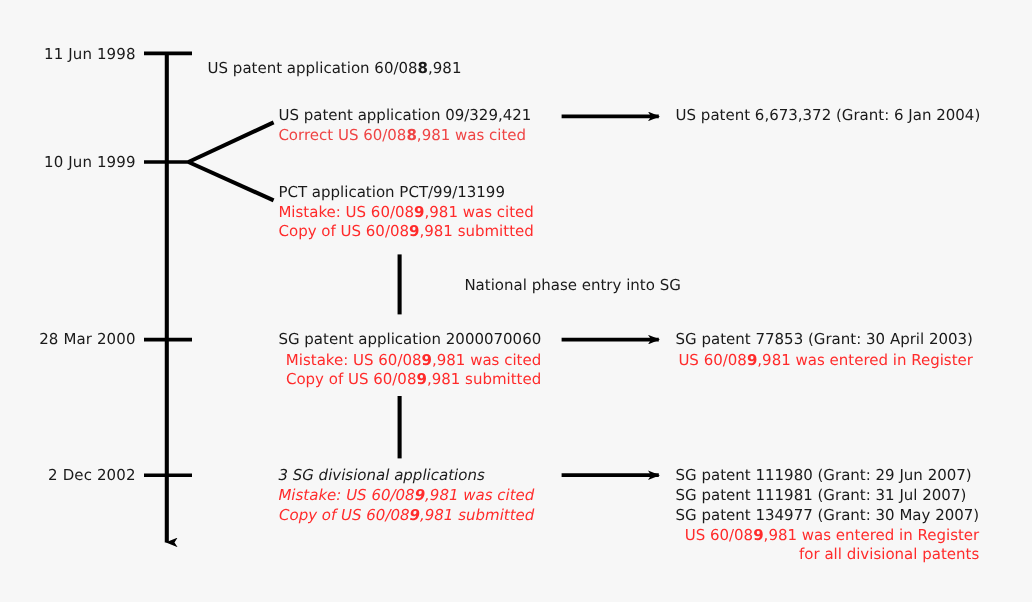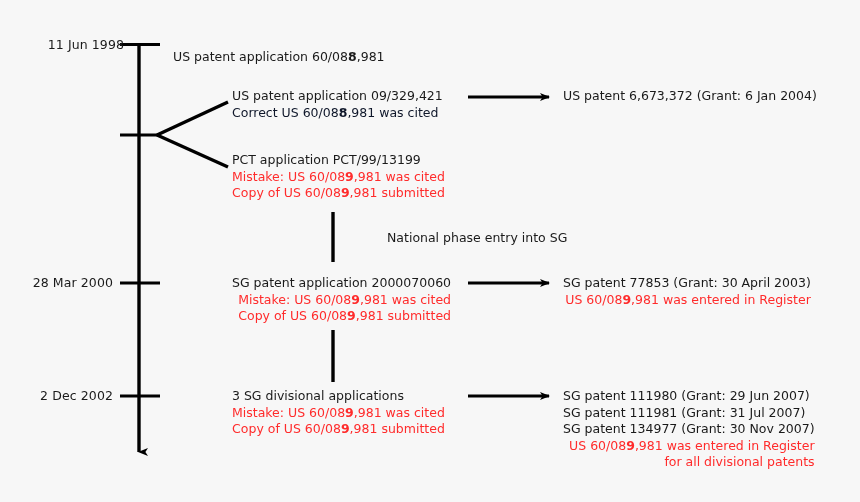--- a/index.html
+++ b/index.html
@@ -38,21 +38,21 @@
   .block {
     position: absolute;
     white-space: nowrap;
   }
   .block .line {
     font-size: 12.5px;
     line-height: 16.5px;
     color: #1a1a1a;
     white-space: nowrap;
   }
-  .line.green { color: #0f172a; }
+  .line.green { color: #ef4444; }
   .line.red { color: #ff2b2b; text-align: right; }
   .line.black { color: #1a1a1a; }
   .hl { font-weight: bold; }
   .note {
     position: absolute;
     font-size: 12.5px;
     color: #1a1a1a;
     white-space: nowrap;
     margin-left: 43px;
   }
@@ -84,21 +84,22 @@
 
     <line x1="333" y1="212" x2="333" y2="262" stroke="#000" stroke-width="3.4"></line>
 
     <line x1="333" y1="330" x2="333" y2="382" stroke="#000" stroke-width="3.4"></line>
 
     <line x1="468" y1="97" x2="549" y2="97" stroke="#000" stroke-width="3.2" marker-end="url(#arrowRight)"></line>
     <line x1="468" y1="283" x2="549" y2="283" stroke="#000" stroke-width="3.2" marker-end="url(#arrowRight)"></line>
     <line x1="468" y1="396" x2="549" y2="396" stroke="#000" stroke-width="3.2" marker-end="url(#arrowRight)"></line>
   </svg>
 
-  <div class="txt date-label" style="left:0; width:113px; top:37px;margin-left:11px;">11 Jun 1998</div>
+  <div class="txt date-label" style="left:0; width:113px; top:37px;">11 Jun 1998</div>
+  <div class="txt date-label" style="left:0; width:113px; top:127px;">10 Jun 1999</div>
   <div class="txt date-label" style="left:0; width:113px; top:275px;">28 Mar 2000</div>
   <div class="txt date-label" style="left:0; width:113px; top:388px;">2 Dec 2002</div>
 
   <div class="block" style="left:173px; top:37px;margin-top:12px;">
     <div class="line black">
       <span>US patent application 60/08</span><span class="hl">8</span><span>,981</span>
     </div>
   </div>
 
   <div class="block" style="left:232px; top:88px;">
@@ -134,33 +135,33 @@
     </div>
   </div>
 
   <div class="block" style="left:563px; top:275px;">
     <div class="line black">SG patent 77853 (Grant: 30 April 2003)</div>
     <div class="line red">
       <span>US 60/08</span><span class="hl">9</span><span>,981 was entered in Register</span>
     </div>
   </div>
 
-  <div class="block" style="left:232px; top:388px;">
+  <div class="block" style="left:232px; top:388px;font-style:italic;">
     <div class="line black">3 SG divisional applications</div>
     <div class="line red">
       <span>Mistake: US 60/08</span><span class="hl">9</span><span>,981 was cited</span>
     </div>
     <div class="line red">
       <span>Copy of US 60/08</span><span class="hl">9</span><span>,981 submitted</span>
     </div>
   </div>
 
   <div class="block" style="left:563px; top:388px;">
     <div class="line black">SG patent 111980 (Grant: 29 Jun 2007)</div>
     <div class="line black">SG patent 111981 (Grant: 31 Jul 2007)</div>
-    <div class="line black">SG patent 134977 (Grant: 30 Nov 2007)</div>
+    <div class="line black">SG patent 134977 (Grant: 30 May 2007)</div>
     <div class="line red">
       <span>US 60/08</span><span class="hl">9</span><span>,981 was entered in Register</span>
     </div>
     <div class="line red">for all divisional patents</div>
   </div>
 
 </div>
 
 </body></html>

